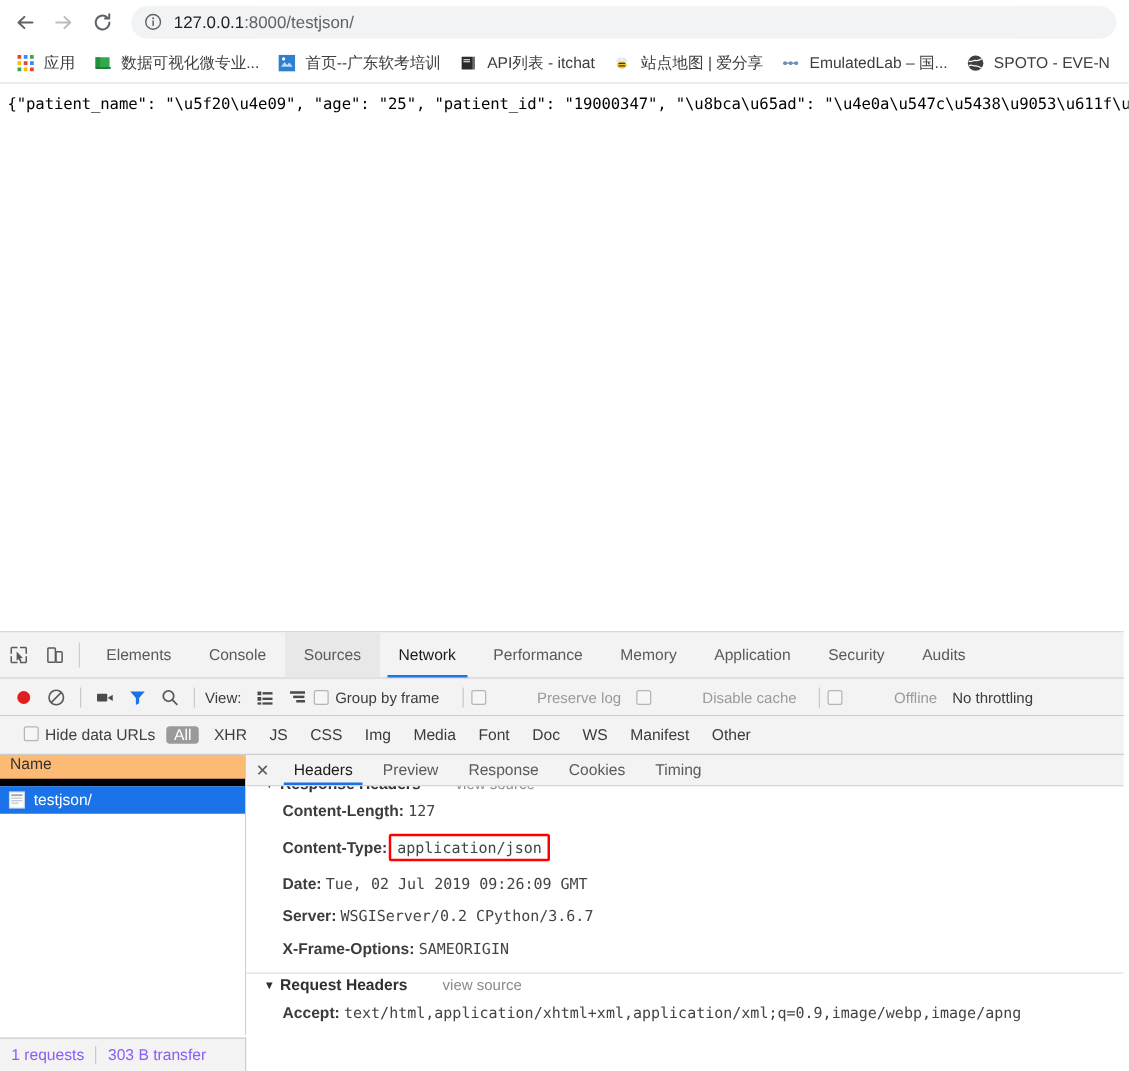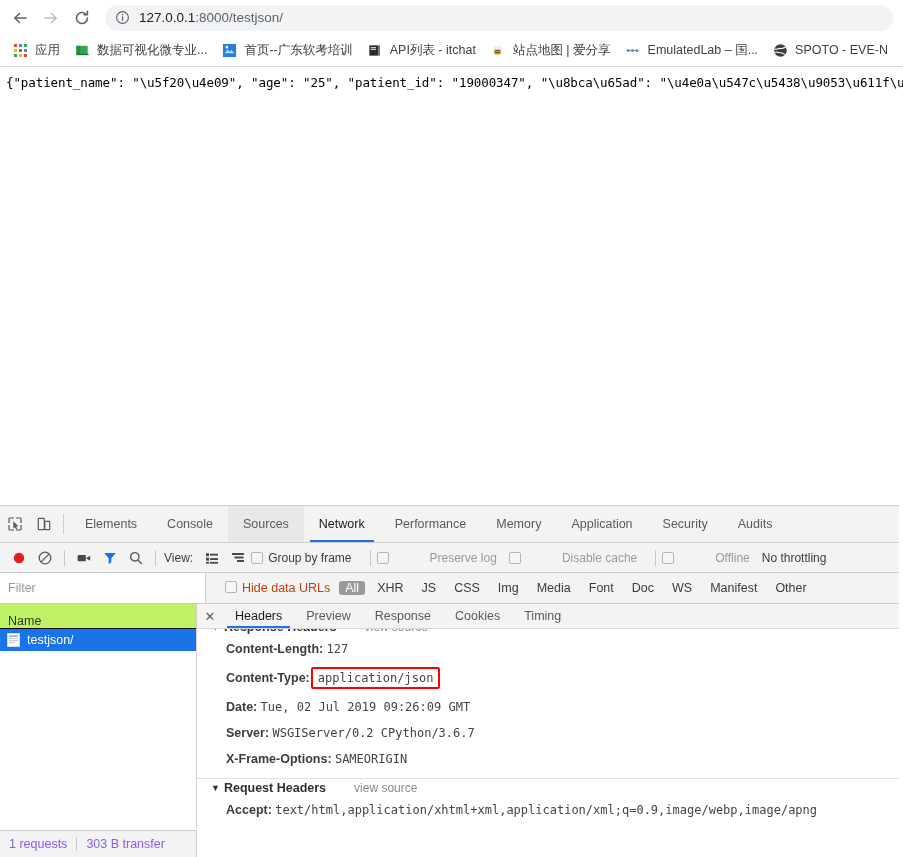--- a/index.html
+++ b/index.html
@@ -179,21 +179,21 @@
     border-right: 1px solid #cdcdcd;
     background: #ffffff;
     padding: 0 8px;
     font-size: 12.5px;
     font-family: "Liberation Sans", sans-serif;
     color: #222;
     outline: none;
     flex: 0 0 auto;
   }
   #filter-input::placeholder { color: #9b9b9b; }
-  #hide-data-urls { display:flex; align-items:flex-start; margin-left: 19px; margin-right: 6px; font-size:12.5px; color:#c2410c; flex:0 0 auto;}
+  #hide-data-urls { display:flex; align-items:flex-start; margin-left: 19px; margin-right: 6px; font-size:12.5px; color:#404040; flex:0 0 auto;}
   .type-pill {
     padding: 0 6px;
     margin: 0 3px;
     font-size: 12.5px;
     color: #3c3c3c;
     border-radius: 3px;
     flex: 0 0 auto;
   }
   .type-pill.selected { background: #9a9a9a; color: #ffffff; }
 
@@ -202,26 +202,26 @@
     height: 224px;
   }
   #req-list {
     width: 197px;
     border-right: 1px solid #cdcdcd;
     flex: 0 0 auto;
     background: #ffffff;
   }
   #req-list-head {
     height: 25px;
-    display: flex; align-items: flex-end;
+    display: flex; align-items: flex-start;
     padding-left: 8px;
     font-size: 12.5px;
     color: #333;
-    border-bottom: 1px solid #000000;
-    background: #bef264;
+    border-bottom: 6px solid #000000;
+    background: #fdba74;
   }
   .req-row {
     height: 22px;
     display: flex; align-items: center;
     padding-left: 7px;
     font-size: 12.5px;
   }
   .req-row.selected { background: #1a73e8; color: #ffffff; }
   .req-row .doc-ico { margin-right: 7px; display:flex; flex:0 0 auto;}
 
@@ -552,21 +552,20 @@
     </div>
     <div class="tb-div"></div>
     <div class="tb-chk dim">
       <span class="cbx dim"></span>
       <span>Offline</span>
     </div>
     <span>No throttling</span>
   </div>
 
   <div id="filter-bar">
-    <input id="filter-input" type="text" placeholder="Filter" style="">
     <div id="hide-data-urls">
       <span class="cbx dim"></span>
       <span>Hide data URLs</span>
     </div>
     <span class="type-pill selected">All</span>
     <span class="type-pill">XHR</span>
     <span class="type-pill">JS</span>
     <span class="type-pill">CSS</span>
     <span class="type-pill">Img</span>
     <span class="type-pill">Media</span>

